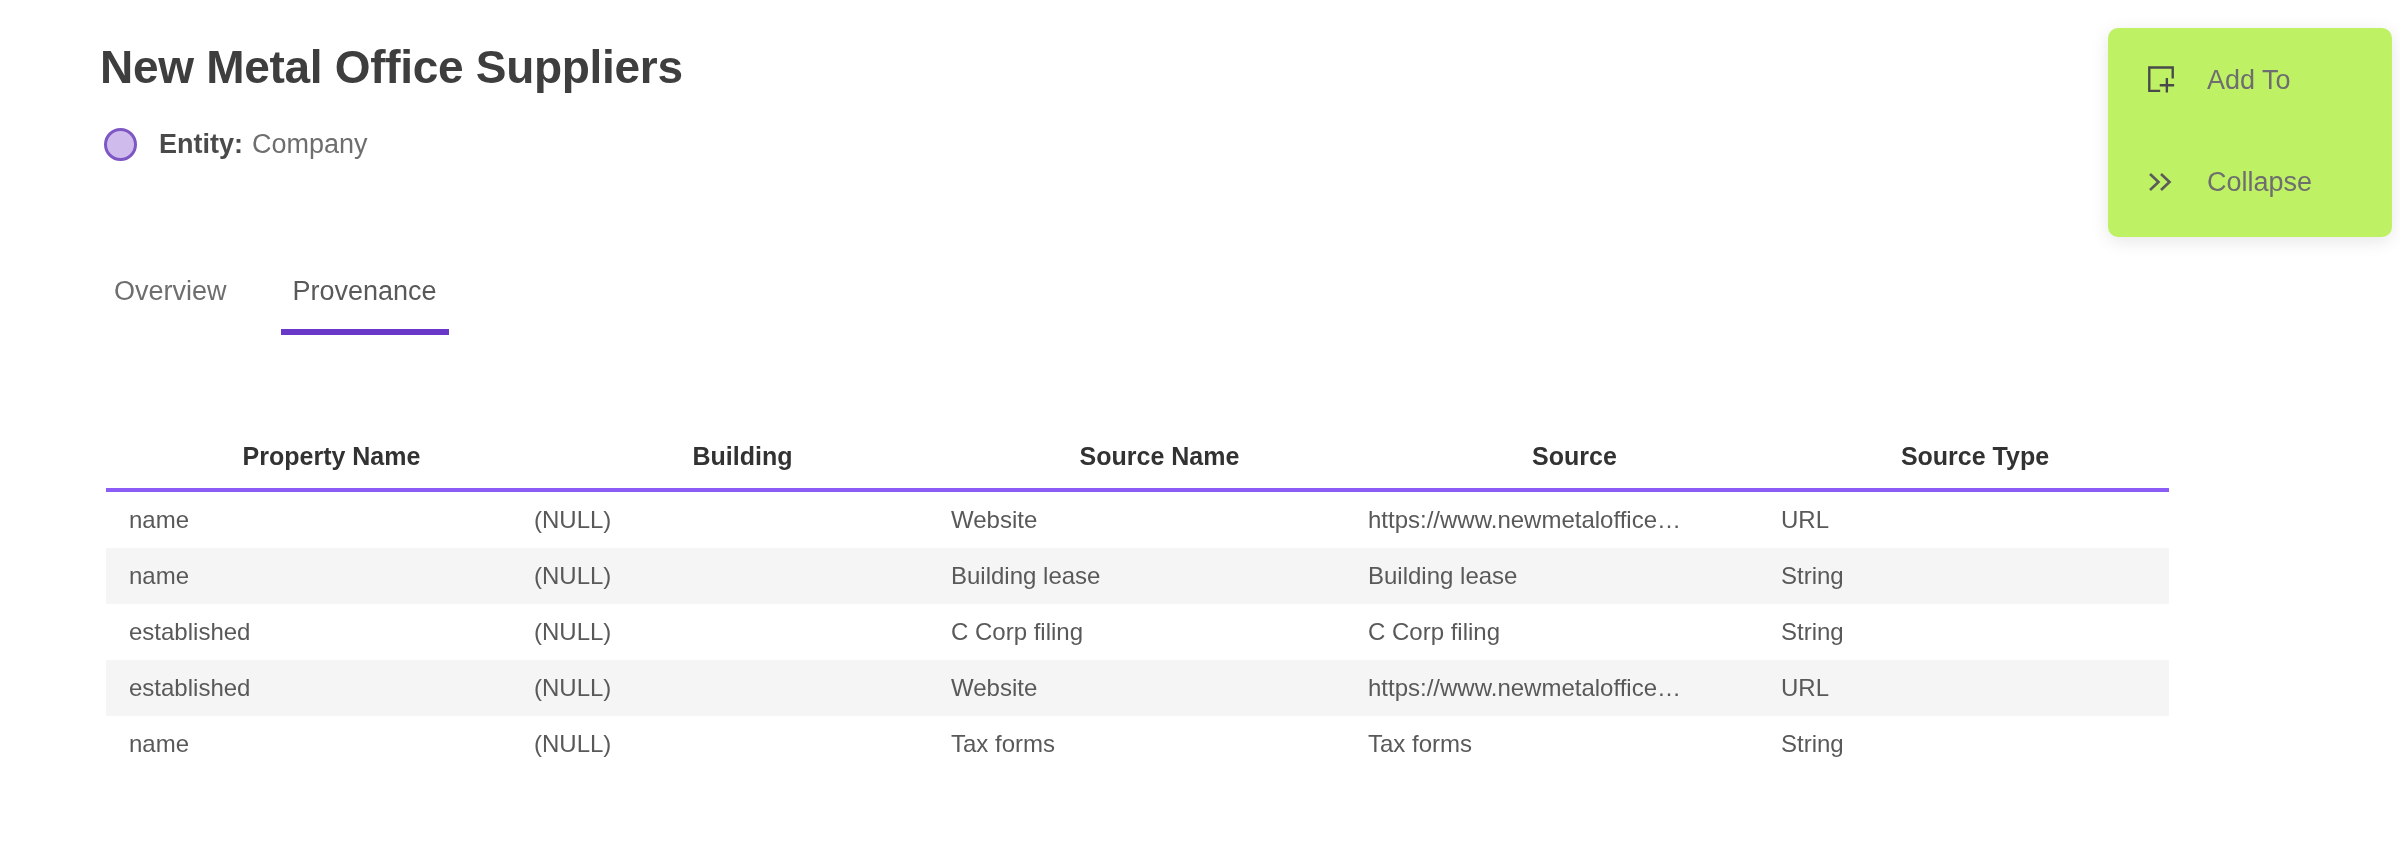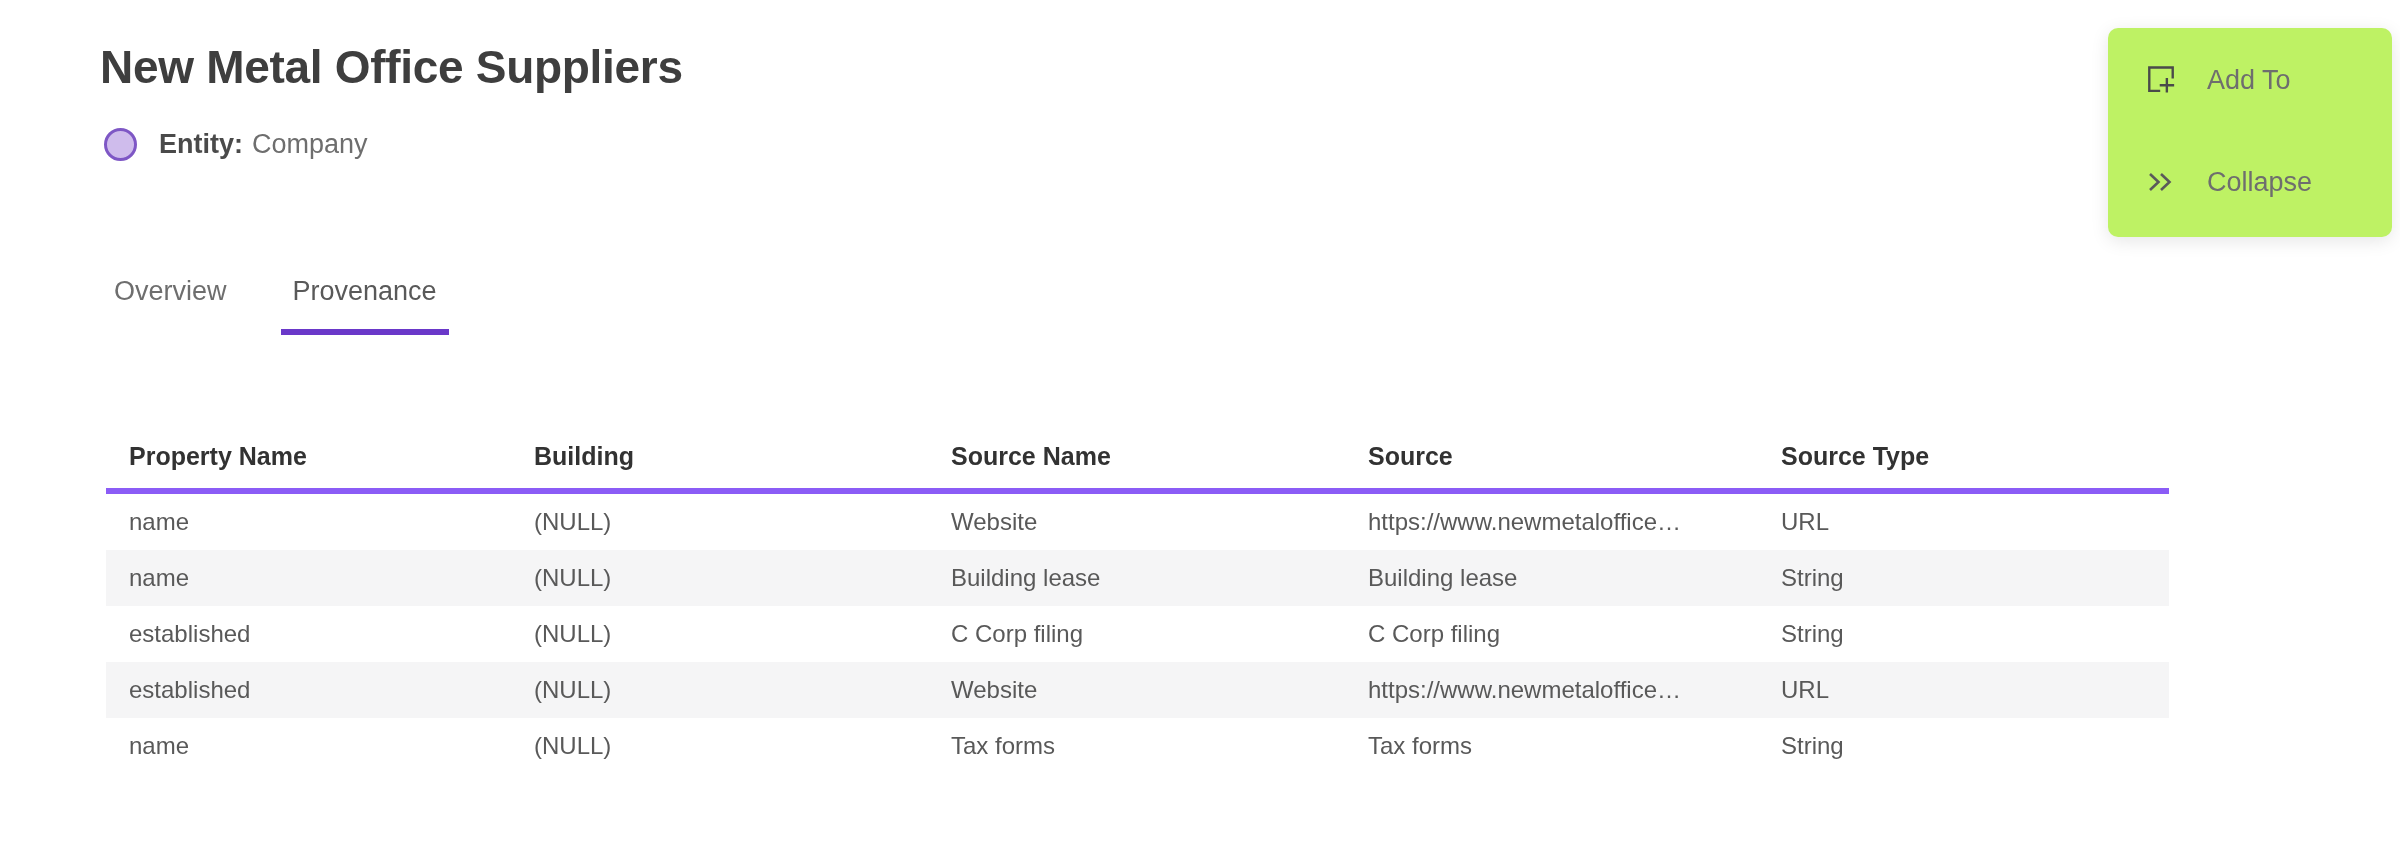--- a/index.html
+++ b/index.html
@@ -45,23 +45,23 @@
     border-bottom:6px solid transparent;cursor:pointer;white-space:nowrap;
   }
   .tab.active{color:#595959;border-bottom-color:#6a38c9;}
 
   
   .prov-table{
     position:absolute;left:106px;top:424px;width:2063px;
     border-collapse:collapse;table-layout:fixed;
   }
   .prov-table th{
-    height:64px;text-align:left;vertical-align:middle;
+    height:64px;text-align:center;vertical-align:middle;
     font-size:25px;font-weight:700;color:#323232;
-    border-bottom:6px solid #8b5cf6;padding:0;
+    border-bottom:4px solid #8b5cf6;padding:0;
   }
   .prov-table td{
     height:56px;vertical-align:middle;
     font-size:24px;color:#595959;padding:0;
     white-space:nowrap;overflow:hidden;text-overflow:ellipsis;
   }
   .prov-table th:first-child,.prov-table td:first-child{padding-left:23px;}
   .prov-table tbody tr:nth-child(even){background:#f5f5f6;}
 </style>
 </head>

